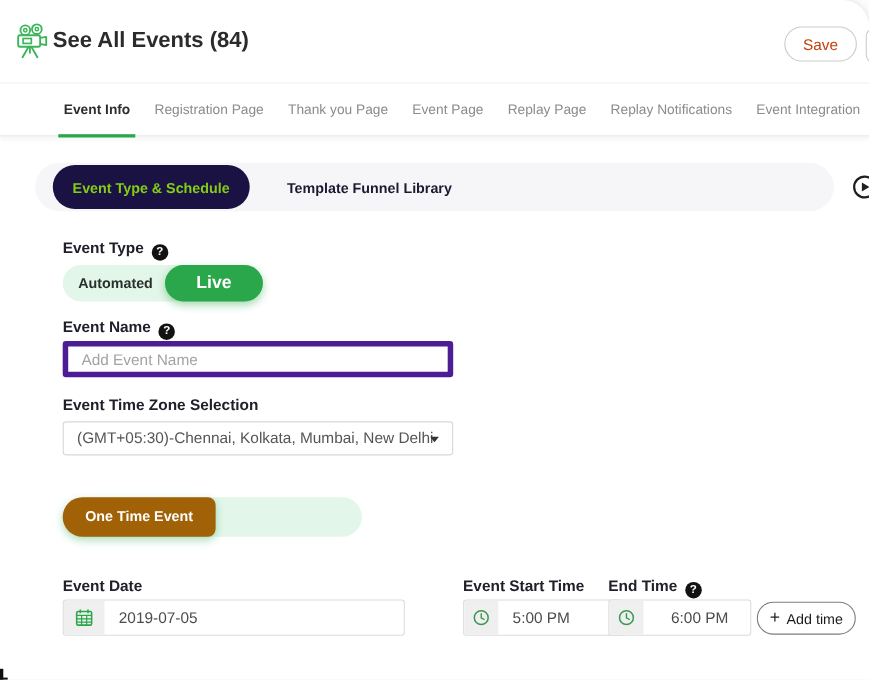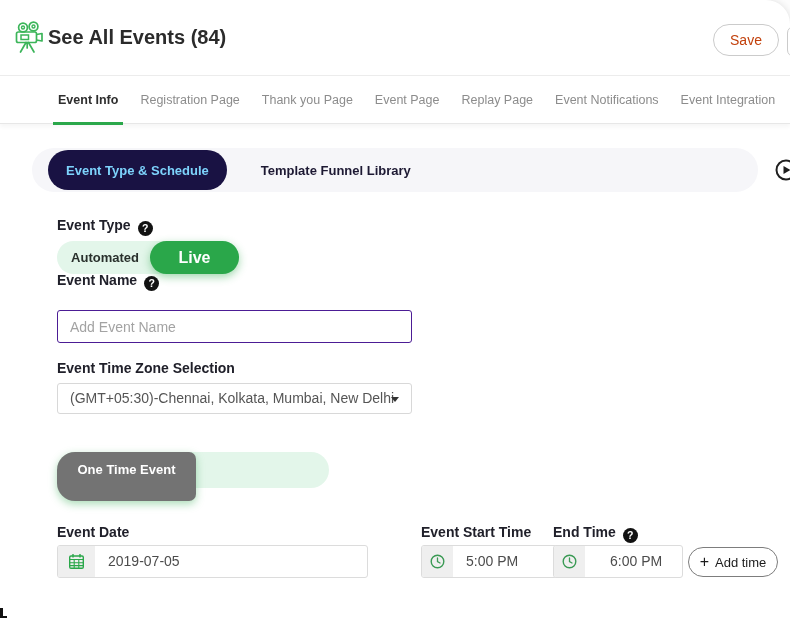--- a/index.html
+++ b/index.html
@@ -29,55 +29,55 @@
   .tab { position:relative; height:48px; display:flex; align-items:center; font-size:12.5px;
          font-weight:500; color:#8c8c8c; white-space:nowrap; cursor:pointer; }
   .tab.active { color:#2e2e2e; font-weight:700; }
   .tab.active::after { content:""; position:absolute; left:-5px; right:-5px; bottom:-1px;
                        height:3px; background:#2aa74a; }
 
   
   .subbar { position:absolute; left:32px; top:148px; width:726px; height:44px;
             background:#f6f6f9; border-radius:22px; display:flex; align-items:center; }
   .subtab-active { margin-left:16px; height:40px; padding:0 18px; background:#191243;
-                   border-radius:20px; color:#7dd3fc; font-size:13px; font-weight:700;
+                   border-radius:20px; color:#84cc16; font-size:13px; font-weight:700;
                    display:flex; align-items:center; cursor:pointer; }
   .subtab-secondary { margin-left:34px; font-size:13px; font-weight:700; color:#1d1933; cursor:pointer; }
   .play-icon { position:absolute; left:775px; top:159px; cursor:pointer; }
 
   
   .flabel { position:absolute; font-size:14px; font-weight:700; color:#20202a; white-space:nowrap; }
   .qicon { display:inline-block; width:15px; height:15px; background:#121212; color:#fff;
            border-radius:50%; font-size:10.5px; font-weight:700; text-align:center;
            line-height:15px; margin-left:7px; vertical-align:-2px; }
 
   .toggle-type { position:absolute; left:57px; top:241px; width:182px; height:33px;
                  background:#e3f6ea; border-radius:17px; }
   .opt-off-a { position:absolute; left:0; top:0; width:96px; height:23px; line-height:33px;
                text-align:center; font-size:13px; font-weight:700; color:#29302c; cursor:pointer; }
   .opt-live { position:absolute; left:93px; right:0; top:0; height:33px; background:#2aa74a;
               border-radius:17px; color:#fff; font-size:16px; font-weight:700; text-align:center;
               line-height:33px; box-shadow:0 3px 8px rgba(42,167,74,.45); cursor:pointer; }
 
   .text-input { position:absolute; left:57px; top:310px; width:355px; height:33px;
-                border:1px solid #4c1d95; border-radius:3px; padding:0 12px; font-size:14px;
+                border:5px solid #4c1d95; border-radius:3px; padding:0 12px; font-size:14px;
                 color:#444; font-family:"Liberation Sans",sans-serif; outline:none; }
   .text-input::placeholder { color:#a3a3a3; }
 
   .select-box { position:absolute; left:57px; top:383px; width:355px; height:31px;
                 border:1px solid #d8d8d8; border-radius:3px; background:#fff; font-size:14px;
                 color:#555; line-height:29px; padding:0 26px 0 12px; cursor:pointer;
                 white-space:nowrap; overflow:hidden; }
   .caret { position:absolute; right:12px; top:13px; width:0; height:0;
            border-left:4px solid transparent; border-right:4px solid transparent;
            border-top:5px solid #333; }
 
   .toggle-sched { position:absolute; left:57px; top:452px; width:272px; height:36px;
                   background:#e3f6ea; border-radius:18px; }
-  .opt-onetime { position:absolute; left:0; top:0; width:139px; height:49px; background:#737373;
+  .opt-onetime { position:absolute; left:0; top:0; width:139px; height:36px; background:#a16207;
                  border-radius:18px 7px 7px 18px; color:#fff; font-size:13px; font-weight:700;
                  text-align:center; line-height:36px; box-shadow:0 3px 8px rgba(42,167,74,.4);
                  cursor:pointer; }
   .opt-recurring { position:absolute; left:139px; right:0; top:0; height:36px; line-height:36px;
                    text-align:center; font-size:13px; font-weight:700; color:#26292b; cursor:pointer; }
 
   .field { position:absolute; top:545px; height:33px; border:1px solid #dcdcdc; border-radius:3px;
            background:#fff; display:flex; align-items:stretch; overflow:hidden; }
   .field .prefix { width:37px; background:#efefef; display:flex; align-items:center;
                    justify-content:center; flex:0 0 auto; }
@@ -116,21 +116,21 @@
   <div class="corner-artifact-bl"></div>
 
   <div class="divider"></div>
 
   <div class="tabbar">
     <div class="tab active">Event Info</div>
     <div class="tab">Registration Page</div>
     <div class="tab">Thank you Page</div>
     <div class="tab">Event Page</div>
     <div class="tab">Replay Page</div>
-    <div class="tab">Event Notifications</div>
+    <div class="tab">Replay Notifications</div>
     <div class="tab">Event Integration</div>
   </div>
 
   <div class="subbar">
     <div class="subtab-active">Event Type &amp; Schedule</div>
     <div class="subtab-secondary">Template Funnel Library</div>
   </div>
   <span class="play-icon">
     <svg width="24" height="24" viewBox="0 0 24 24" fill="none">
       <circle cx="11" cy="11" r="9.5" stroke="#1f1f1f" stroke-width="2"></circle>
@@ -139,21 +139,21 @@
   </span>
 
   <div class="flabel" style="left:57px; top:217px;">
     <span>Event Type</span><span class="qicon">?</span>
   </div>
   <div class="toggle-type">
     <div class="opt-off-a">Automated</div>
     <div class="opt-live">Live</div>
   </div>
 
-  <div class="flabel" style="left:57px; top:272px;">
+  <div class="flabel" style="left:57px; top:289px;">
     <span>Event Name</span><span class="qicon">?</span>
   </div>
   <input class="text-input" type="text" placeholder="Add Event Name" style="">
 
   <div class="flabel" style="left:57px; top:360px;">Event Time Zone Selection</div>
   <div class="select-box">
     <span>(GMT+05:30)-Chennai, Kolkata, Mumbai, New Delhi</span>
     <span class="caret"></span>
   </div>
 

